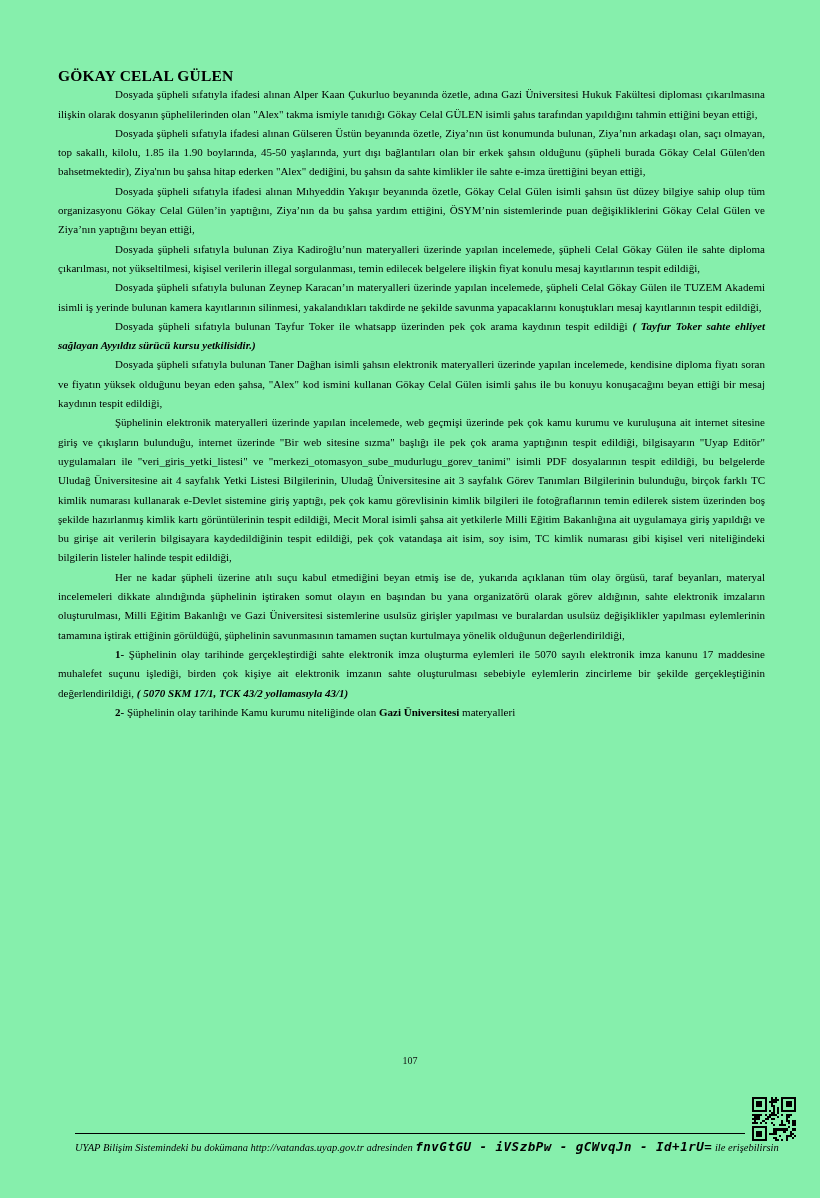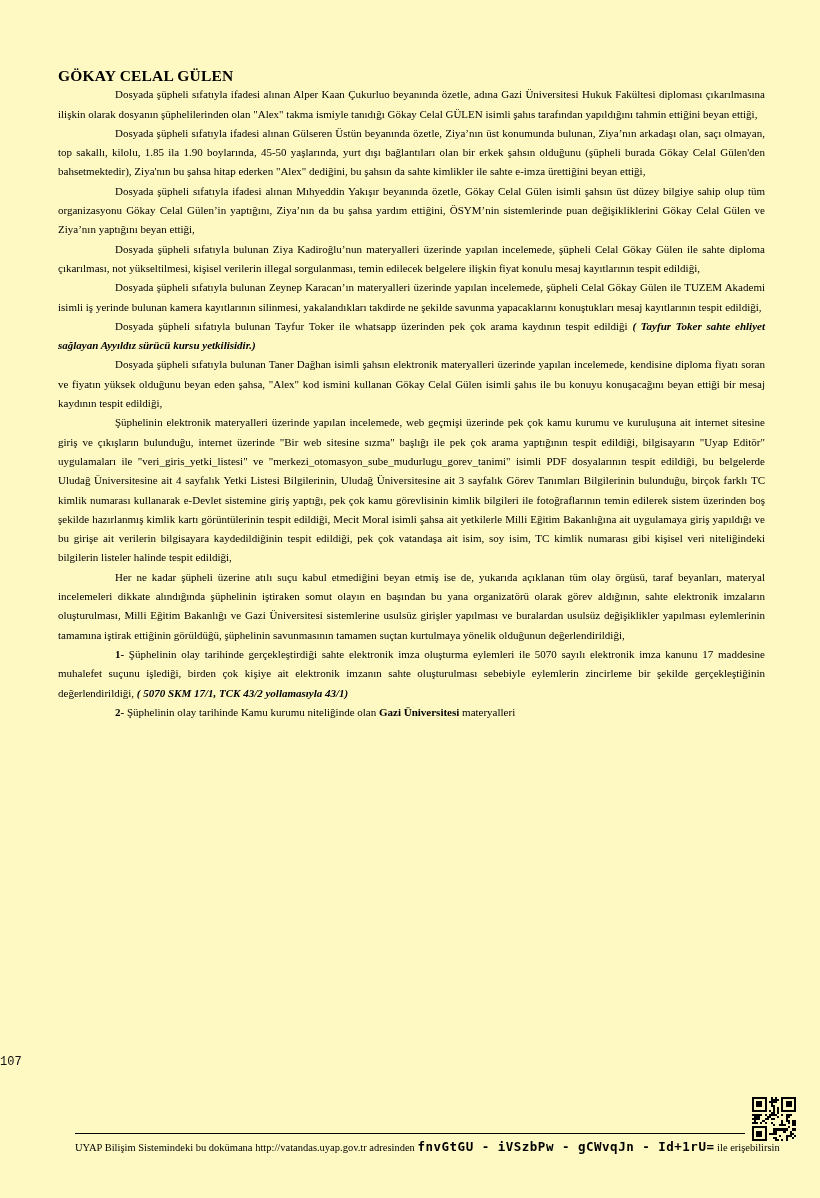--- a/index.html
+++ b/index.html
@@ -1,21 +1,21 @@
 <!DOCTYPE html>
 <html><head>
 <meta charset="utf-8">
 <style>
   * { margin: 0; padding: 0; box-sizing: border-box; }
   html, body { background: #e8e8e8; }
   .page {
     position: relative;
     width: 820px;
     height: 1198px;
-    background: #fef9c3;
+    background: #86efac;
     font-family: "Liberation Serif", serif;
     color: #000000;
     overflow: hidden;
     margin: 0 auto;
   }
   .content {
     position: absolute;
     left: 58px;
     top: 66px;
     width: 707px;
@@ -33,41 +33,43 @@
     text-indent: 57px;
   }
   .rn { font-weight: normal; font-style: normal; }
   .rb { font-weight: bold; font-style: normal; }
   .rbi { font-weight: bold; font-style: italic; }
   .page-number {
     position: absolute;
     left: 0;
     top: 1055px;
     width: 820px;
-    font-family: Liberation Mono, monospace;
-    font-size: 12px;
+    text-align: center;
+    font-family: Liberation Serif, serif;
+    font-size: 10px;
     color: #111;
   }
   .footer-rule {
     position: absolute;
     left: 75px;
     top: 1133px;
     width: 670px;
     height: 0;
     border-top: 1.5px solid #000;
   }
   .footer-text {
     position: absolute;
     left: 75px;
     top: 1139px;
     width: 700px;
     white-space: nowrap;
     font-size: 10.5px;
     font-family: "Liberation Serif", serif;
     color: #000;
+    font-style: italic;
   }
   .footer-codes {
     font-family: "DejaVu Sans Mono", monospace;
     font-size: 12.5px;
     font-weight: bold;
     letter-spacing: 0.5px;
   }
   .qr {
     position: absolute;
     left: 752px;

